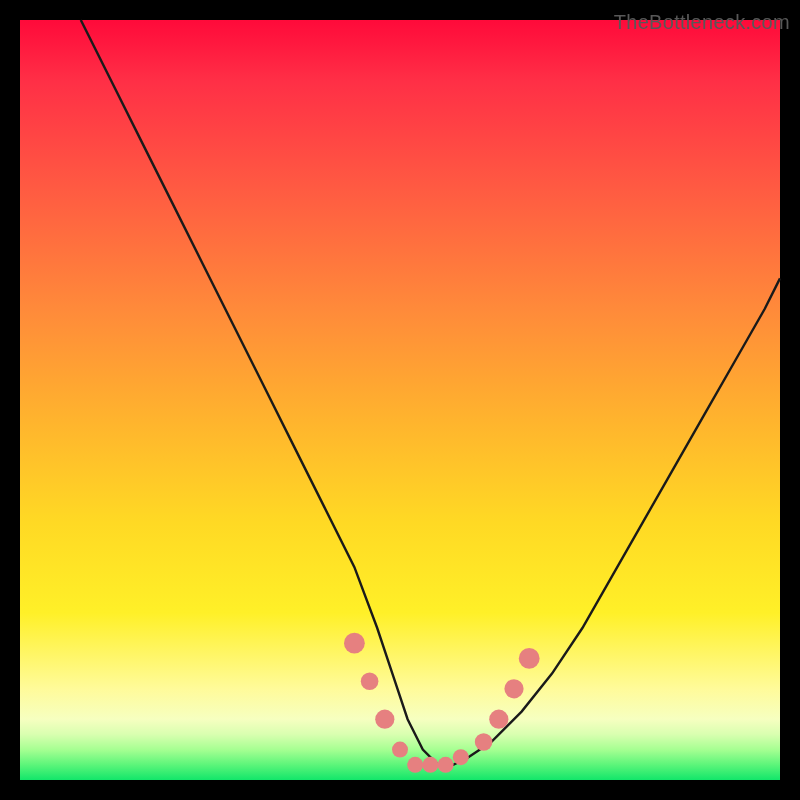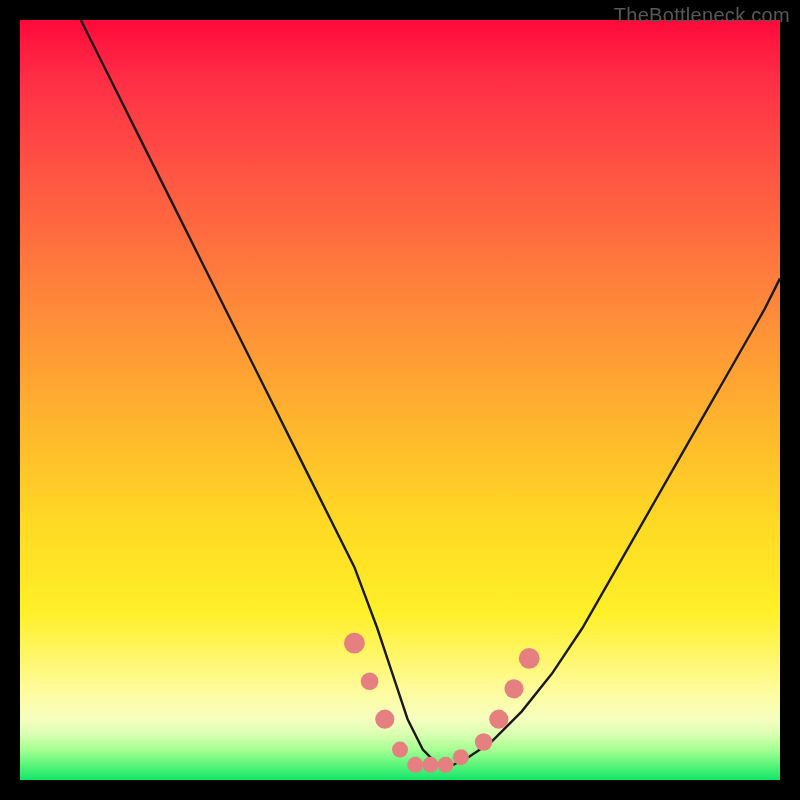--- a/index.html
+++ b/index.html
@@ -31,21 +31,21 @@
       #fffb9a 88%,
       #f6ffc0 92%,
       #d9ffb0 94%,
       #a6ff92 96%,
       #5cf57a 98%,
       #12e66a 100%
     );
   }
   .watermark {
     position: absolute;
-    top: 4px;
+    top: 11px;
     right: 10px;
     color: #585858;
     font-size: 20px;
     letter-spacing: 0.3px;
     user-select: none;
   }
   svg.curve {
     position: absolute;
     left: 20px;
     top: 20px;

